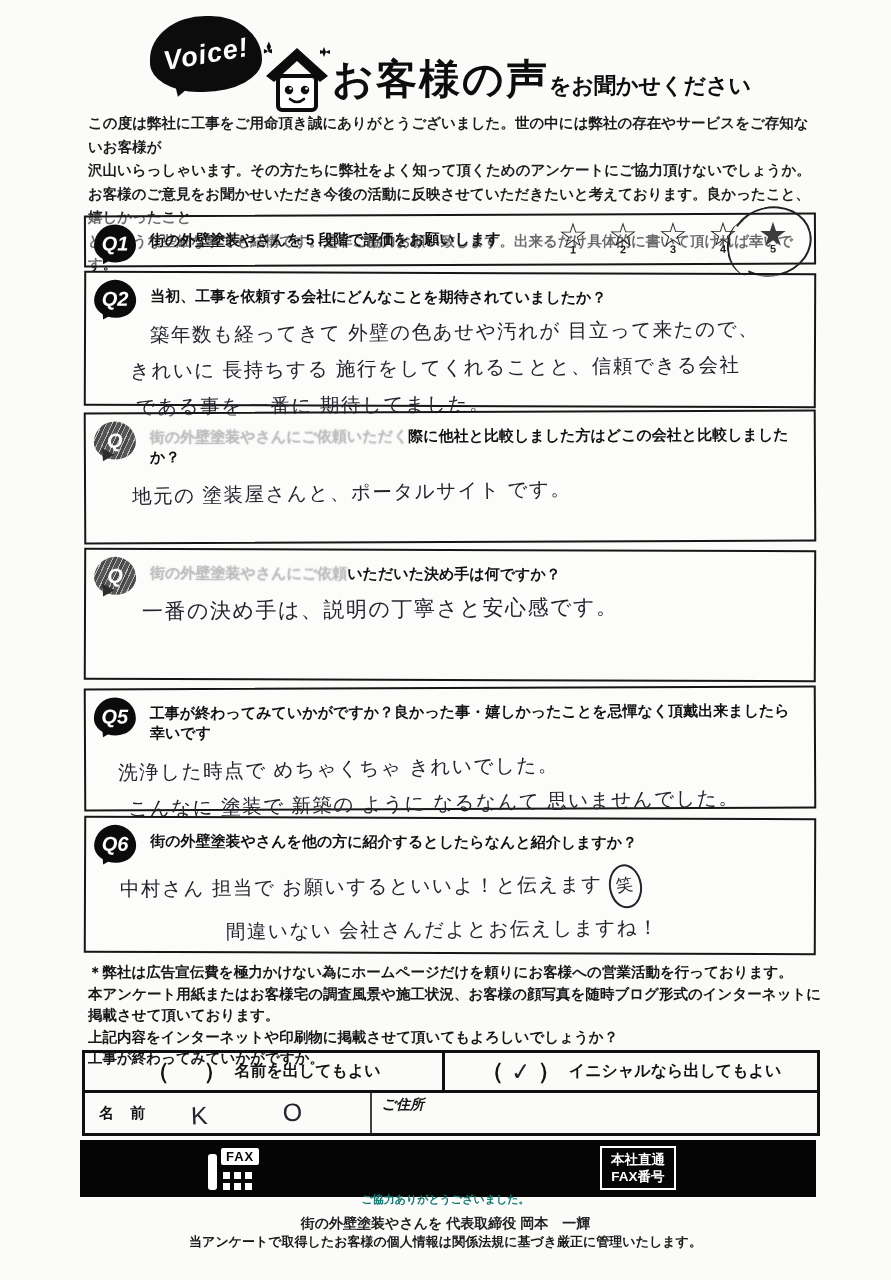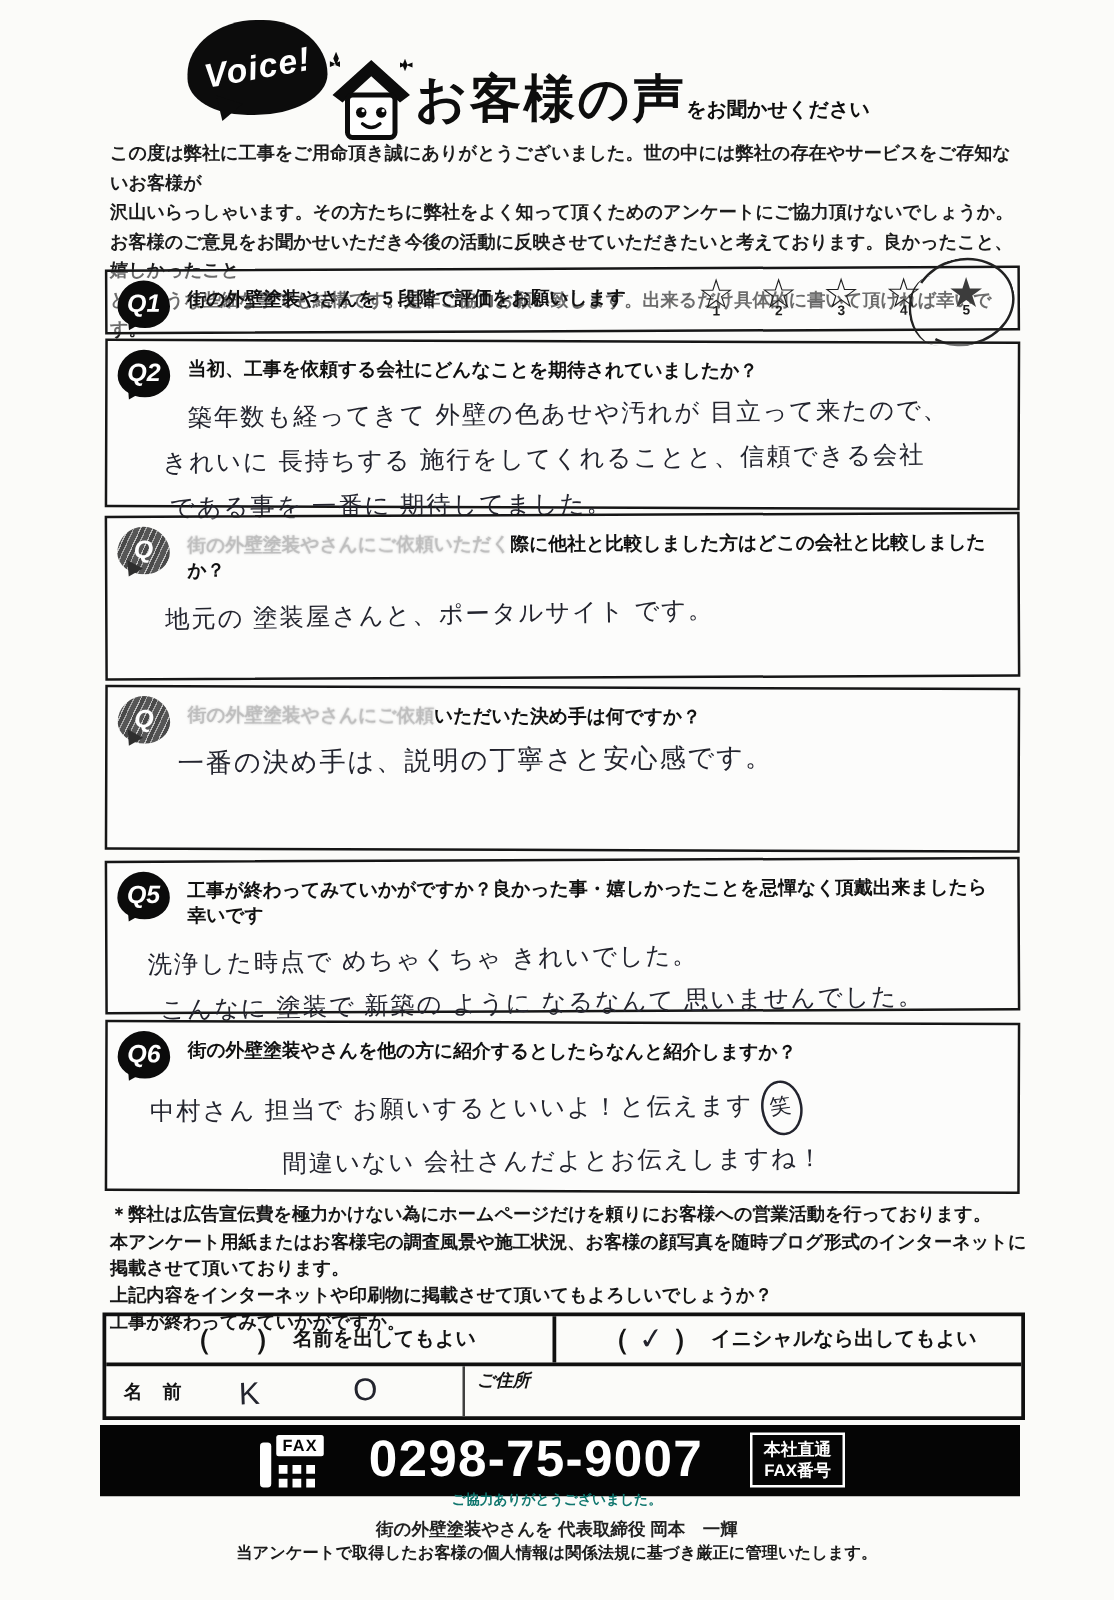--- a/index.html
+++ b/index.html
@@ -19,21 +19,21 @@
   }
   .voice-bubble::after{
     content:"";position:absolute;left:18px;bottom:-16px;
     width:0;height:0;border:11px solid transparent;border-top:18px solid #0c0c0c;
     transform:rotate(18deg);
   }
   .voice-text{color:#fff;font-weight:800;font-style:italic;font-size:27px;transform:rotate(-10deg);letter-spacing:1px;}
   .house{position:absolute;left:258px;top:40px;}
   .title-wrap{position:absolute;left:332px;top:52px;white-space:nowrap;}
   .title-main{font-size:41px;font-weight:700;letter-spacing:2px;color:#0d0d0d;}
-  .title-suffix{font-size:16px;font-weight:800;color:#0d0d0d;}
+  .title-suffix{font-size:22px;font-weight:800;color:#0d0d0d;}
 
   
   .intro{position:absolute;left:88px;top:112px;width:726px;font-size:14.5px;font-weight:700;line-height:23.5px;color:#1c1c1c;}
 
   
   .qbox{position:absolute;left:84px;width:728px;border:2.5px solid #161616;background:rgba(255,255,255,.35);}
   .qbox.r1{transform:rotate(-0.25deg);}
   .qbox.r2{transform:rotate(0.2deg);}
   .badge{
     position:absolute;left:8px;top:7px;width:42px;height:38px;background:#0b0b0b;color:#fff;
@@ -290,21 +290,20 @@
       <div class="fax-top">FAX</div>
       <div class="fax-dots">
           <i></i>
           <i></i>
           <i></i>
           <i></i>
           <i></i>
           <i></i>
         </div>
     </div>
-    <div class="fax-number">0298-75-9007</div>
     <div class="fax-direct">
       <span>本社直通</span><br>
       <span>FAX番号</span>
     </div>
   </div>
 
   <div class="thanks">ご協力ありがとうございました。</div>
   <div class="company">街の外壁塗装やさんを 代表取締役 岡本　一輝</div>
   <div class="privacy">当アンケートで取得したお客様の個人情報は関係法規に基づき厳正に管理いたします。</div>
 

